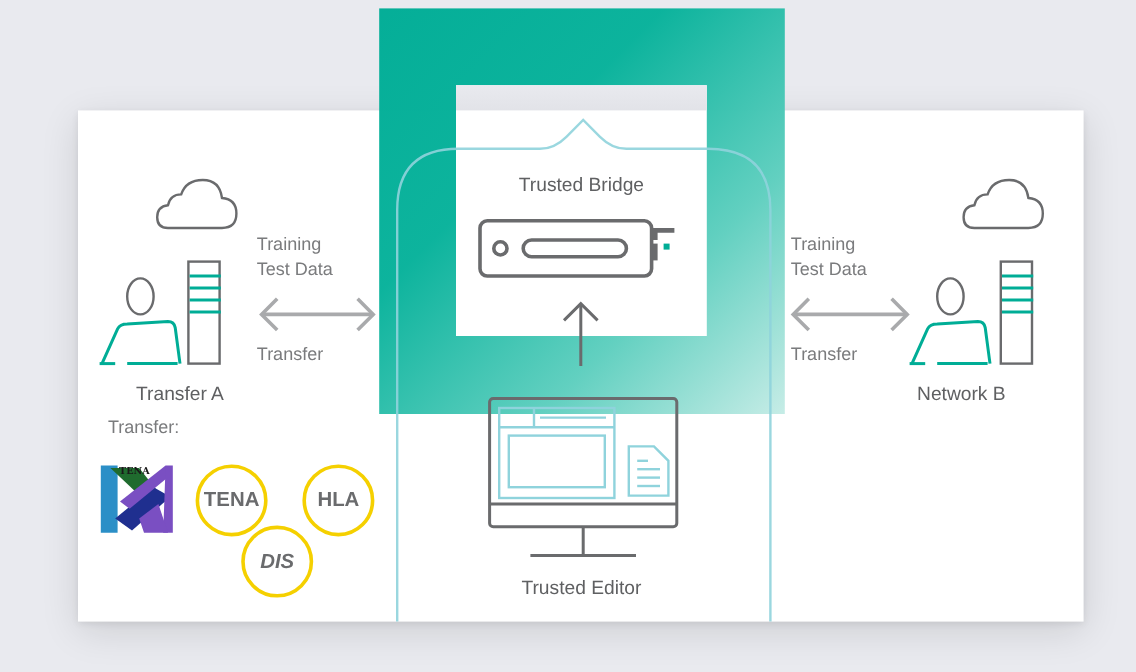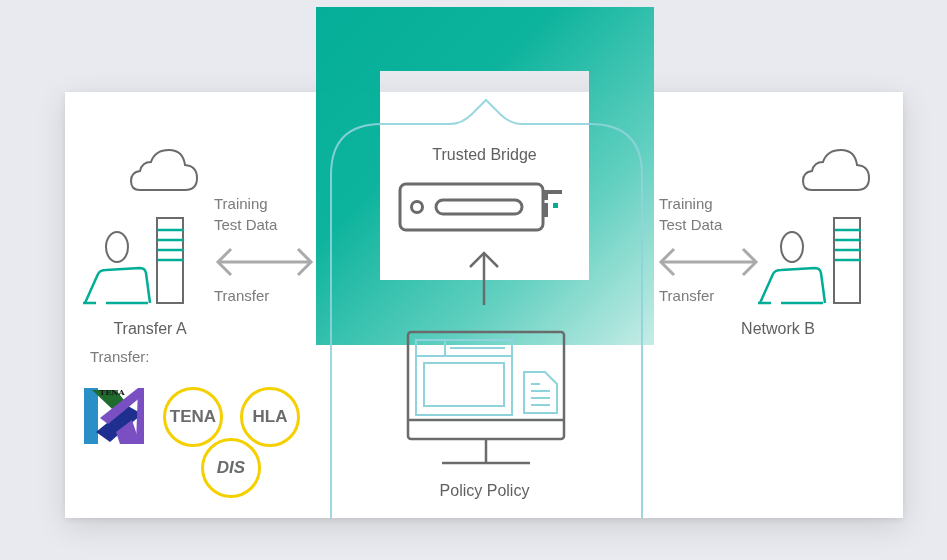--- a/index.html
+++ b/index.html
@@ -137,38 +137,38 @@
     <polygon points="96,432 128,406 142,414 110,442" fill="#1f2f8f"></polygon>
     <polygon points="100,418 138,388 142,396 108,424" fill="#7a4fc2"></polygon>
     <polygon points="138,388 144,388 144,444 136,444" fill="#7a4fc2"></polygon>
     <polygon points="116,432 132,420 140,444 120,444" fill="#7a4fc2"></polygon>
     <text x="112" y="395" text-anchor="middle" font-family="DejaVu Serif, serif" font-size="8" font-weight="bold" fill="#1a1a1a">TENA</text>
   </g>
 </svg>
 
 <div class="txt label-bold" style="left:380px; top:146px; width:209px; text-align:center;">Trusted Bridge</div>
 
-<div class="txt label-bold" style="left:380px; top:482px; width:209px; text-align:center;">Policy Policy</div>
+<div class="txt label-bold" style="left:380px; top:482px; width:209px; text-align:center;">Trusted Editor</div>
 
 <div class="txt label-gray" style="left:214px; top:193px; width:100px;">
   <div>Training</div>
   <div>Test Data</div>
 </div>
 <div class="txt label-gray" style="left:214px; top:285px; width:100px;">Transfer</div>
 <div class="txt label-bold" style="left:90px; top:320px; width:120px; text-align:center;">Transfer A</div>
 <div class="txt label-gray" style="left:90px; top:346px; width:120px;">Transfer:</div>
 
 <div class="proto" style="left:163px; top:387px;">
   <span>TENA</span>
 </div>
-<div class="proto" style="left:240px; top:387px;">
+<div class="proto" style="left:252px; top:387px;">
   <span>HLA</span>
 </div>
 <div class="proto" style="left:201px; top:438px;font-style:italic;">
   <span>DIS</span>
 </div>
 
 <div class="txt label-gray" style="left:659px; top:193px; width:100px;">
   <div>Training</div>
   <div>Test Data</div>
 </div>
 <div class="txt label-gray" style="left:659px; top:285px; width:100px;">Transfer</div>
-<div class="txt label-bold" style="left:718px; top:320px; width:120px; text-align:center;">Network B</div>
+<div class="txt label-bold" style="left:718px; top:320px; width:120px; text-align:right;">Network B</div>
 
 </body></html>

